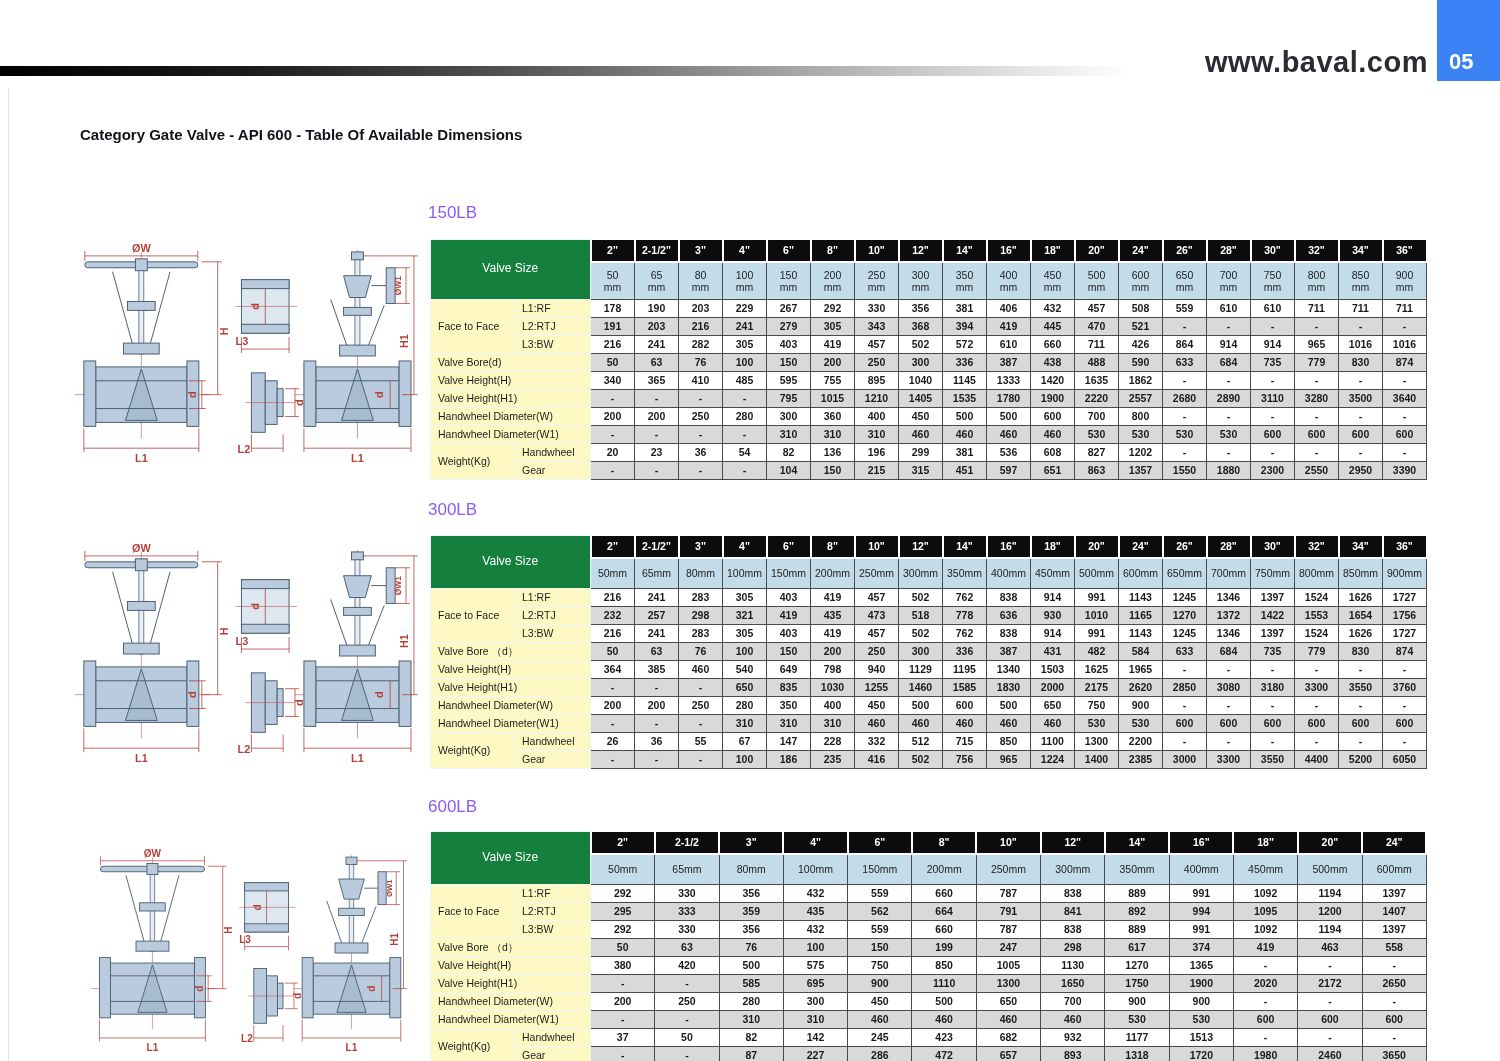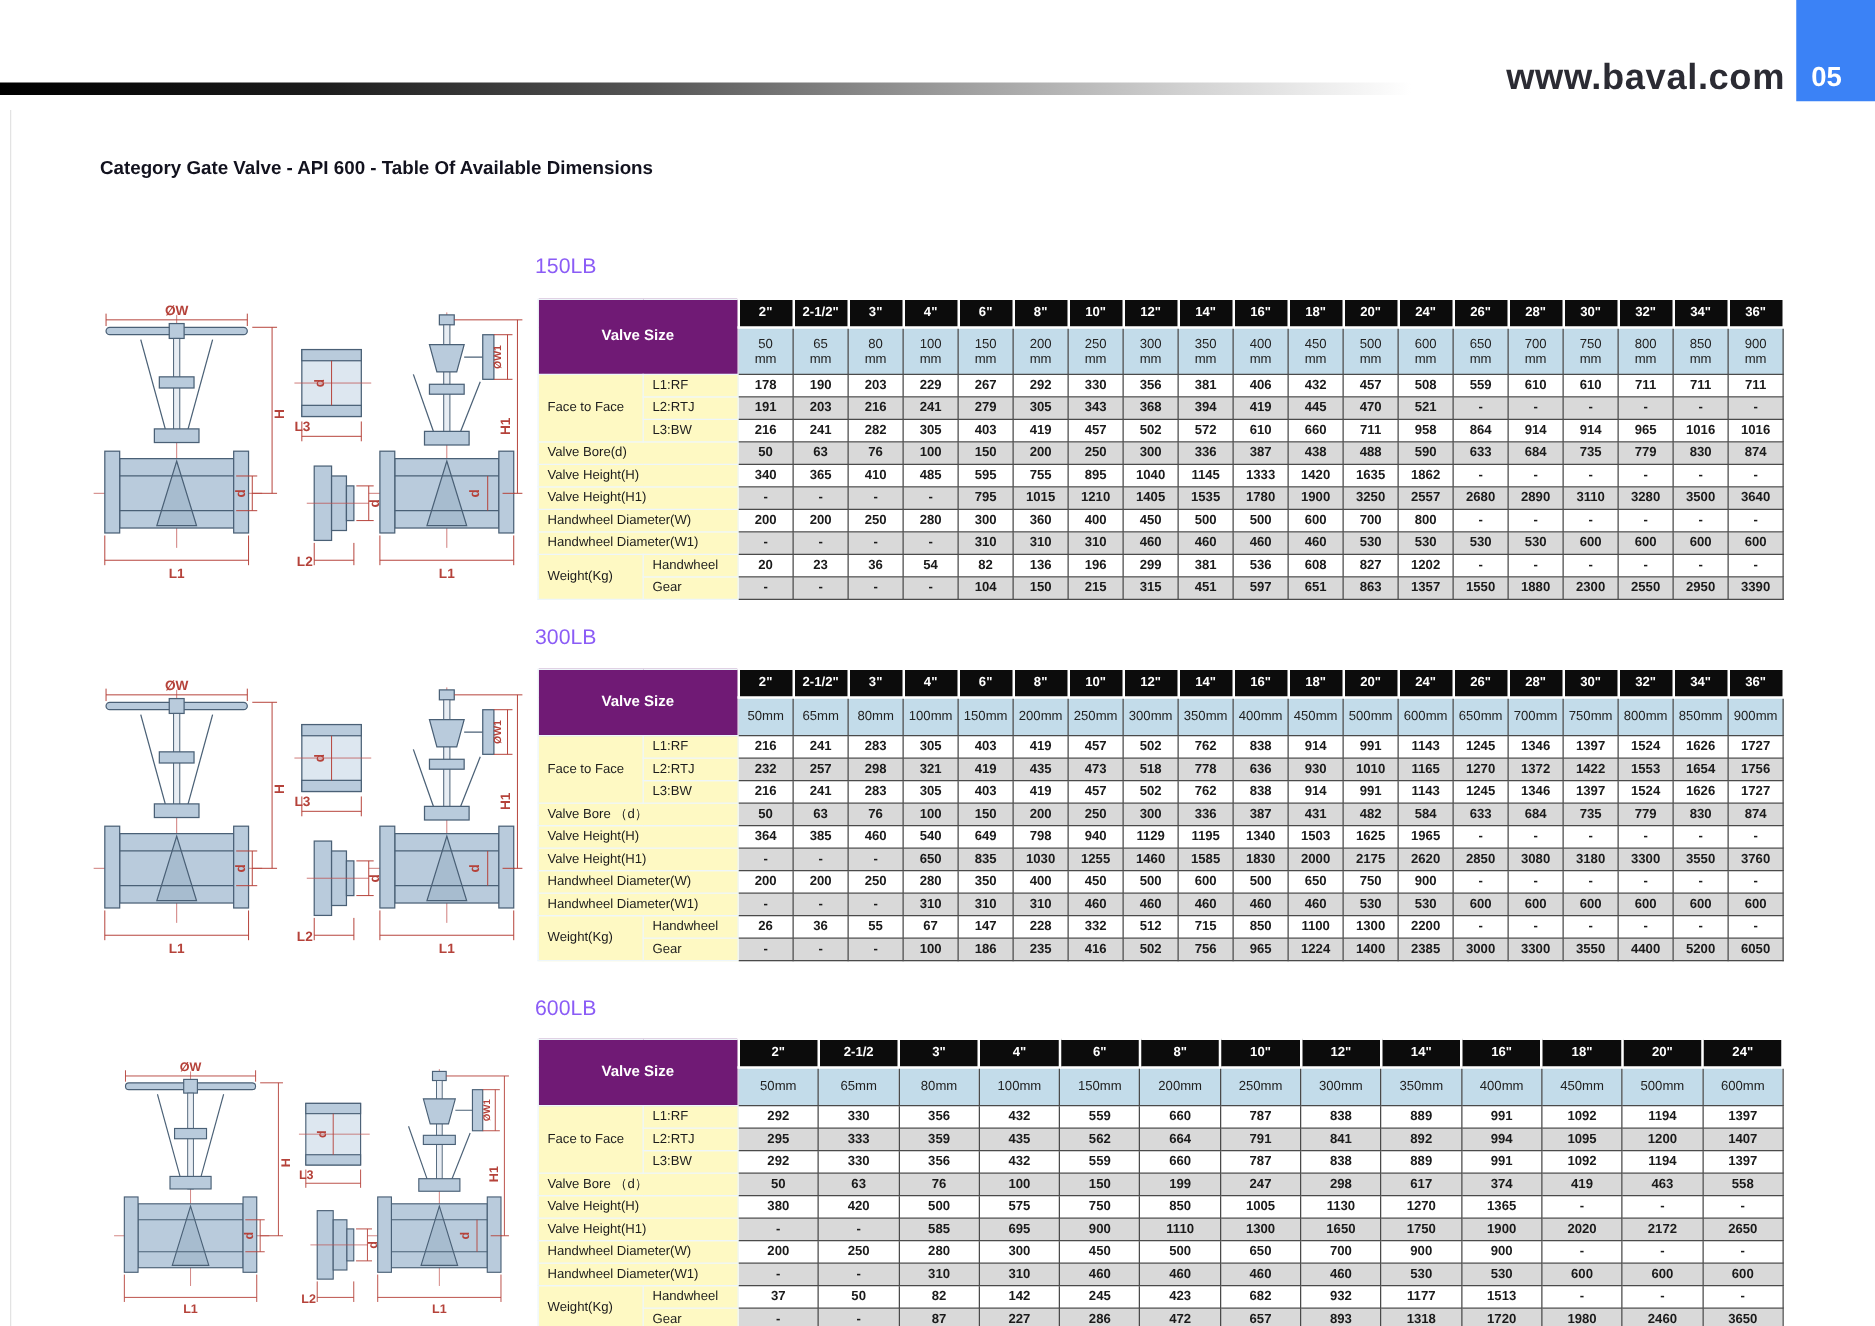--- a/index.html
+++ b/index.html
@@ -29,21 +29,21 @@
   .section-title{
     position:absolute;left:428px;font-size:17px;color:#8b5cf6;
   }
   .table-wrap{position:absolute;left:430px;}
   
   .dim-table{border-collapse:collapse;table-layout:fixed;}
   .dim-table td{
     text-align:center;vertical-align:middle;font-size:10.5px;line-height:1.15;padding:1px 0;
     color:#1a1a1a;
   }
-  td.corner{background:#701a75;color:#fff;font-weight:700;font-size:12px;border:1px solid #eef6fa;}
+  td.corner{background:#15803d;color:#fff;font-weight:400;font-size:12px;border:1px solid #eef6fa;}
   td.size{background:#0c0c0c;color:#fff;font-weight:700;border:2px solid #fff;height:19px;}
   td.mm{background:#c3dcea;color:#222;border:1px solid #4a4a4a;height:27px;}
   .stacked td.mm{height:34px;}
   td.glabel,td.slabel{
     background:#fef9c3;color:#1c1c1c;border:1px solid #eef6fa;
     text-align:left;padding-left:7px;font-size:10.5px;
   }
   td.data{border:1px solid #4a4a4a;font-weight:700;height:15px;background:#fff;}
   td.data.shade{background:#d9d9d9;}
   
@@ -468,21 +468,21 @@
           <td class="data">282</td>
           <td class="data">305</td>
           <td class="data">403</td>
           <td class="data">419</td>
           <td class="data">457</td>
           <td class="data">502</td>
           <td class="data">572</td>
           <td class="data">610</td>
           <td class="data">660</td>
           <td class="data">711</td>
-          <td class="data">958</td>
+          <td class="data">426</td>
           <td class="data">864</td>
           <td class="data">914</td>
           <td class="data">914</td>
           <td class="data">965</td>
           <td class="data">1016</td>
           <td class="data">1016</td>
         </tr>
         <tr>
           <td class="glabel" colspan="2">Valve Bore(d)</td>
           <td class="data shade">50</td>
@@ -533,21 +533,21 @@
           <td class="data shade">-</td>
           <td class="data shade">-</td>
           <td class="data shade">-</td>
           <td class="data shade">795</td>
           <td class="data shade">1015</td>
           <td class="data shade">1210</td>
           <td class="data shade">1405</td>
           <td class="data shade">1535</td>
           <td class="data shade">1780</td>
           <td class="data shade">1900</td>
-          <td class="data shade">3250</td>
+          <td class="data shade">2220</td>
           <td class="data shade">2557</td>
           <td class="data shade">2680</td>
           <td class="data shade">2890</td>
           <td class="data shade">3110</td>
           <td class="data shade">3280</td>
           <td class="data shade">3500</td>
           <td class="data shade">3640</td>
         </tr>
         <tr>
           <td class="glabel" colspan="2">Handwheel Diameter(W)</td>

